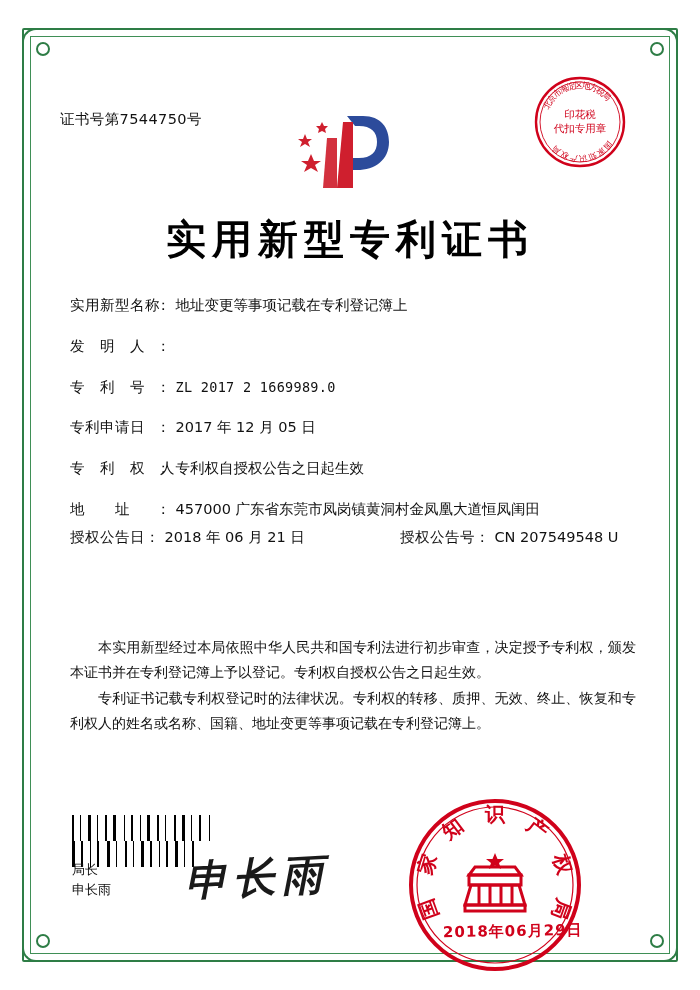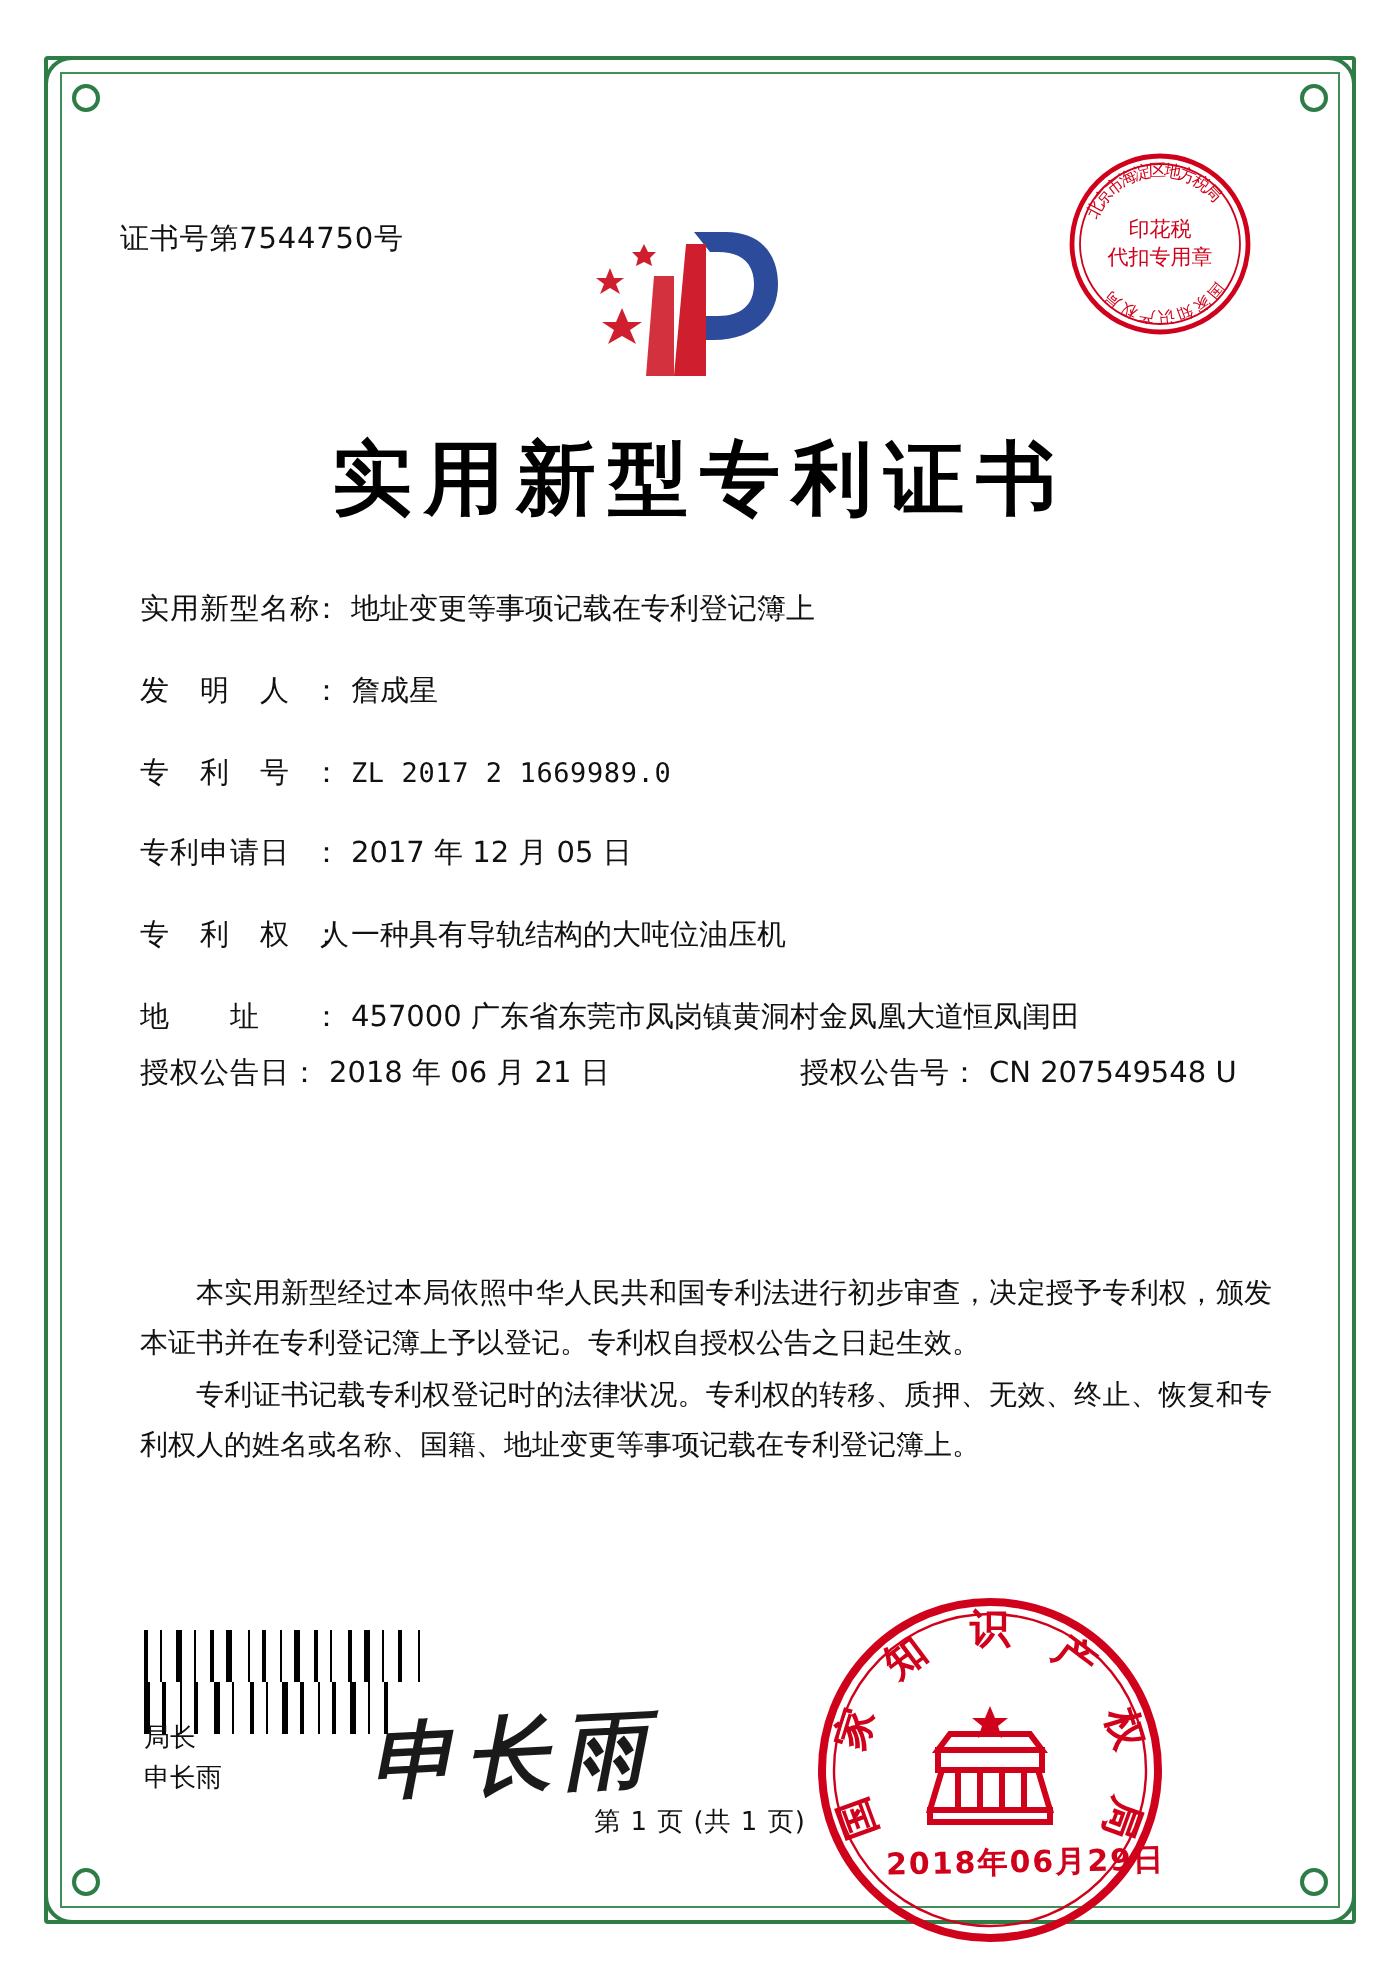--- a/index.html
+++ b/index.html
@@ -306,39 +306,38 @@
 
       <div class="field-row">
         <div class="field-label">实用新型名称</div>
         <div class="field-colon">：</div>
         <div class="field-value">地址变更等事项记载在专利登记簿上</div>
       </div>
 
       <div class="field-row">
         <div class="field-label">发　明　人</div>
         <div class="field-colon">：</div>
-        <div class="field-value">詹成星</div>
       </div>
 
       <div class="field-row">
         <div class="field-label">专　利　号</div>
         <div class="field-colon">：</div>
         <div class="field-value mono">ZL 2017 2 1669989.0</div>
       </div>
 
       <div class="field-row">
         <div class="field-label">专利申请日</div>
         <div class="field-colon">：</div>
         <div class="field-value">2017 年 12 月 05 日</div>
       </div>
 
       <div class="field-row">
         <div class="field-label">专　利　权　人</div>
         <div class="field-colon">：</div>
-        <div class="field-value">一种具有导轨结构的大吨位油压机</div>
+        <div class="field-value">专利权自授权公告之日起生效</div>
       </div>
 
       <div class="field-row" style="margin-bottom:6px;">
         <div class="field-label">地　　址</div>
         <div class="field-colon">：</div>
         <div class="field-value">457000 广东省东莞市凤岗镇黄洞村金凤凰大道恒凤闺田</div>
       </div>
 
       <div class="grant-row">
         <div class="grant-left">
@@ -424,16 +423,15 @@
           <text transform="rotate(0 90 90)" x="90" y="26" text-anchor="middle">识</text>
           <text transform="rotate(37 90 90)" x="90" y="26" text-anchor="middle">产</text>
           <text transform="rotate(73 90 90)" x="90" y="26" text-anchor="middle">权</text>
           <text transform="rotate(110 90 90)" x="90" y="26" text-anchor="middle">局</text>
         </g>
       </svg>
     </div>
 
     <div class="seal-date">2018年06月29日</div>
 
-    <div class="footer">第 1 页 (共 1 页)</div>
 
   </div>
 </div>
 
 </body></html>

